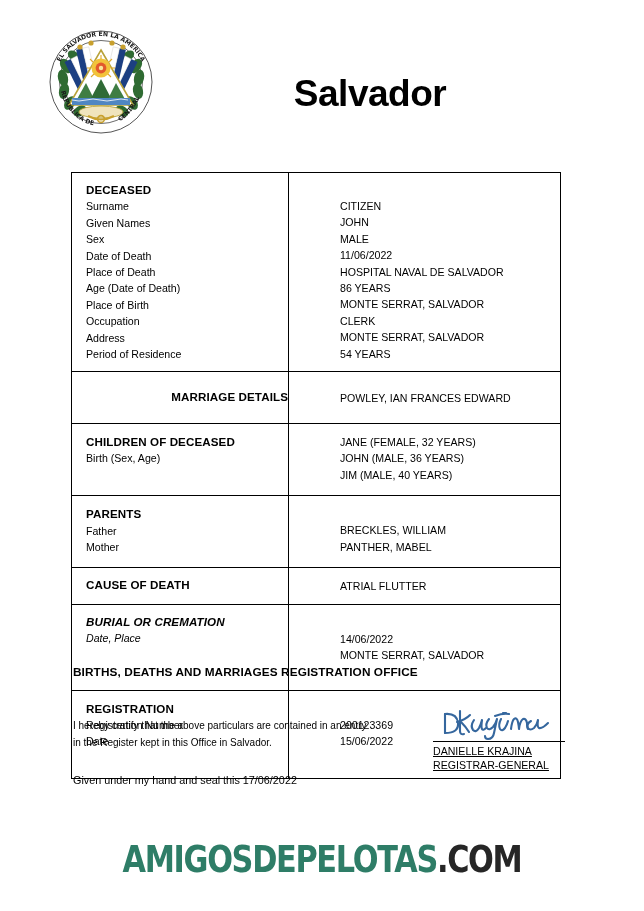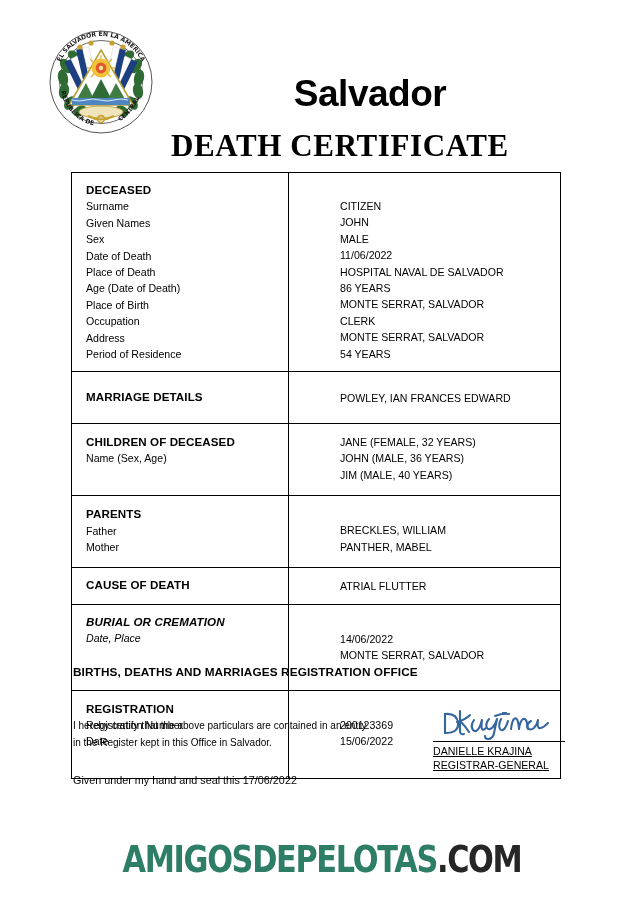--- a/index.html
+++ b/index.html
@@ -254,21 +254,20 @@
       <text font-family="DejaVu Sans, sans-serif" font-size="6.1" font-weight="bold" fill="#1a1a1a">
         <textPath href="#arcBot" startOffset="26%" text-anchor="middle">REPUBLICA DE</textPath>
       </text>
       <text font-family="DejaVu Sans, sans-serif" font-size="6.1" font-weight="bold" fill="#1a1a1a">
         <textPath href="#arcBot" startOffset="76%" text-anchor="middle">CENTRAL</textPath>
       </text>
     </svg>
   </div>
 
   <div class="country-title">Salvador</div>
-  <div class="doc-title">DEATH CERTIFICATE</div>
 </div>
 
 <table class="cert-table">
   <colgroup>
     <col class="col-label">
     <col class="col-value">
   </colgroup>
   <tbody>
 
     <tr>
@@ -298,36 +297,36 @@
           <div class="val-line">MONTE SERRAT, SALVADOR</div>
           <div class="val-line">CLERK</div>
           <div class="val-line">MONTE SERRAT, SALVADOR</div>
           <div class="val-line">54 YEARS</div>
         </div>
       </td>
     </tr>
 
     <tr>
       <td>
-        <div class="lab-pad" style="padding-top:17px;padding-bottom:17px;">
+        <div class="lab-pad" style="padding-top:17px;padding-bottom:17px;text-align:right;">
           <div class="sect-head">MARRIAGE DETAILS</div>
         </div>
       </td>
       <td>
         <div class="val-pad" style="padding-top:18px;padding-bottom:16px;">
           <div class="val-line">POWLEY, IAN FRANCES EDWARD</div>
         </div>
       </td>
     </tr>
 
     <tr>
       <td>
         <div class="lab-pad" style="padding-top:10px;padding-bottom:12px;">
           <div class="sect-head">CHILDREN OF DECEASED</div>
-          <div class="sub-line">Name (Sex, Age)</div>
+          <div class="sub-line">Birth (Sex, Age)</div>
         </div>
       </td>
       <td>
         <div class="val-pad" style="padding-top:10px;padding-bottom:12px;">
           <div class="val-line">JANE (FEMALE, 32 YEARS)</div>
           <div class="val-line">JOHN (MALE, 36 YEARS)</div>
           <div class="val-line">JIM (MALE, 40 YEARS)</div>
         </div>
       </td>
     </tr>

